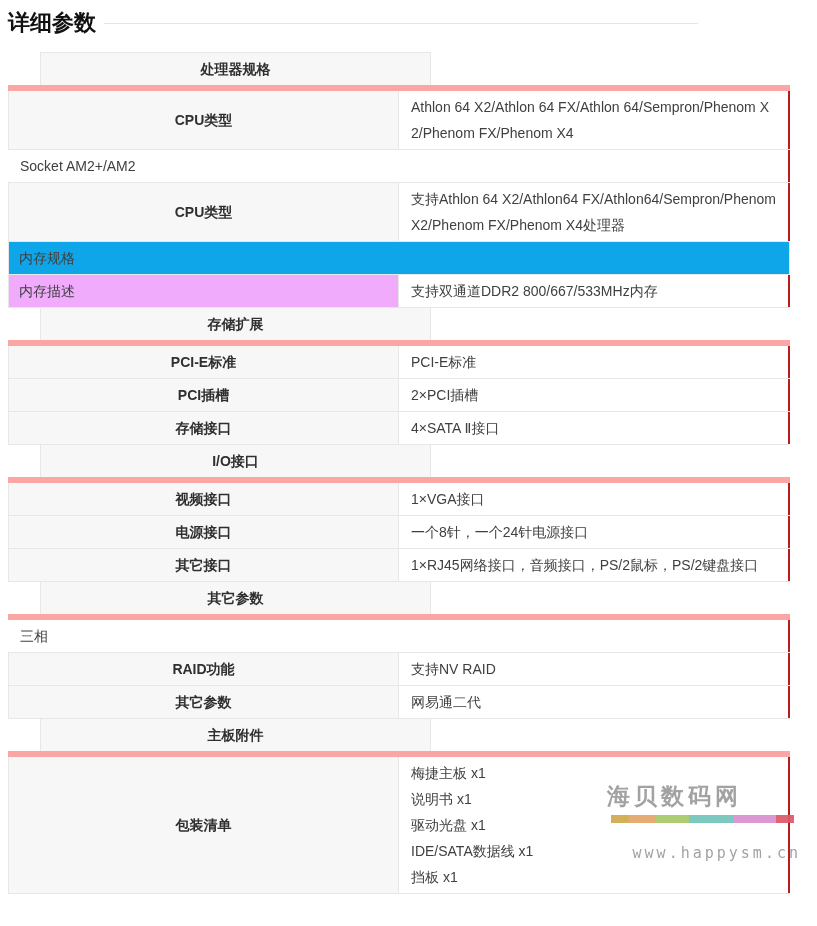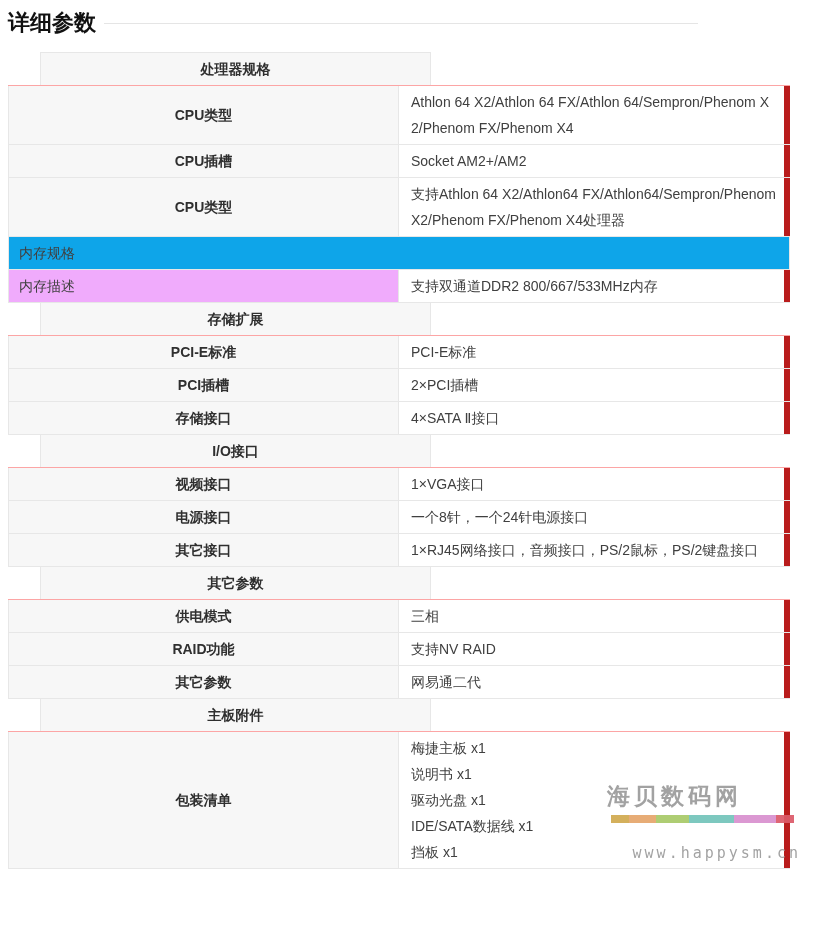--- a/index.html
+++ b/index.html
@@ -40,37 +40,37 @@
     font-size:14px; font-weight:bold; color:#2f2f2f;
     line-height:26px; padding:3px 10px; text-align:center;
   }
   .t-row:first-child .cell-label { border-top:1px solid #e7e7e7; }
   .cell-label.plain {
     background:#f0abfc; font-weight:normal; color:#404040;
     justify-content:flex-start; text-align:left;
   }
   .cell-value {
     flex:1;
-    border-right:6px solid #b91c1c;
+    border-right:2px solid #b91c1c;
     display:flex; flex-direction:column; justify-content:center;
     font-size:14px; color:#404040;
     line-height:26px; padding:3px 8px 3px 12px;
     word-break:break-all; background:#ffffff;
   }
   .cell-full {
     flex:1;
     border-left:1px solid #e7e7e7;
     border-right:1px solid #e7e7e7;
     background:#0ea5e9;
     display:flex; align-items:center;
     font-size:14px; font-weight:normal; color:#404040;
     line-height:26px; padding:3px 10px;
   }
   
-  .t-row.section { border-bottom:1px solid #fca5a5;padding-left:32px; }
+  .t-row.section { border-bottom:6px solid #fca5a5;padding-left:32px; }
 
   
   .watermark {
     position:absolute; left:607px; top:780px; width:194px;
     opacity:0.92; pointer-events:none;
   }
   .wm-name {
     font-family:"DejaVu Serif","Liberation Serif",serif;
     font-size:23px; font-weight:bold; color:#9b9b9b;
     letter-spacing:4px; line-height:32px; white-space:nowrap;
@@ -97,21 +97,20 @@
       <div class="t-row section">
         <div class="cell-label">处理器规格</div>
       </div>
       <div class="t-row row">
         <div class="cell-label">CPU类型</div>
         <div class="cell-value">
           <div>Athlon 64 X2/Athlon 64 FX/Athlon 64/Sempron/Phenom X2/Phenom FX/Phenom X4</div>
         </div>
       </div>
       <div class="t-row row">
-        <div class="cell-label">CPU插槽</div>
         <div class="cell-value">
           <div>Socket AM2+/AM2</div>
         </div>
       </div>
       <div class="t-row row">
         <div class="cell-label">CPU类型</div>
         <div class="cell-value">
           <div>支持Athlon 64 X2/Athlon64 FX/Athlon64/Sempron/Phenom X2/Phenom FX/Phenom X4处理器</div>
         </div>
       </div>
@@ -163,21 +162,20 @@
       <div class="t-row row">
         <div class="cell-label">其它接口</div>
         <div class="cell-value">
           <div>1×RJ45网络接口，音频接口，PS/2鼠标，PS/2键盘接口</div>
         </div>
       </div>
       <div class="t-row section">
         <div class="cell-label">其它参数</div>
       </div>
       <div class="t-row row">
-        <div class="cell-label">供电模式</div>
         <div class="cell-value">
           <div>三相</div>
         </div>
       </div>
       <div class="t-row row">
         <div class="cell-label">RAID功能</div>
         <div class="cell-value">
           <div>支持NV RAID</div>
         </div>
       </div>

